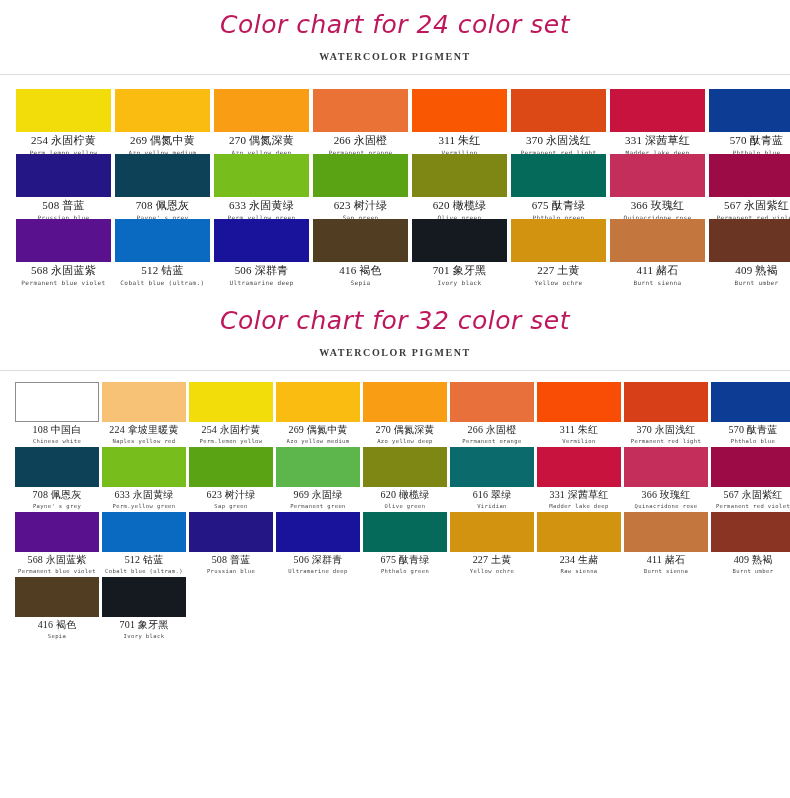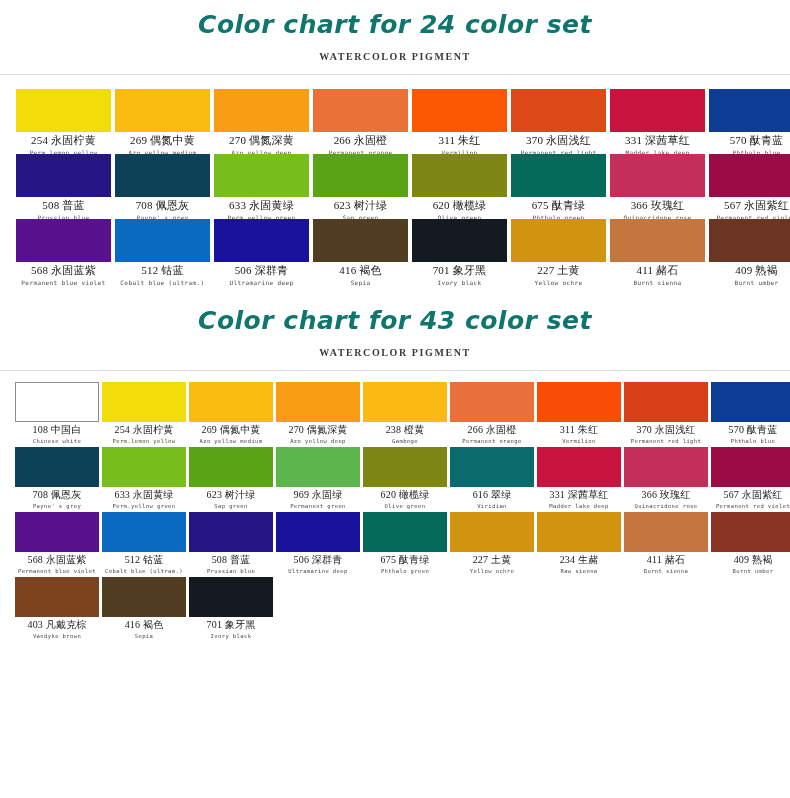--- a/index.html
+++ b/index.html
@@ -23,23 +23,23 @@
   }
 
   
   .chart-header {
     text-align: center;
     background: #ffffff;
   }
   .chart-title {
     font-family: "DejaVu Sans", sans-serif;
     font-style: italic;
-    font-weight: 700;
+    font-weight: 400;
     letter-spacing: 0.5px;
-    color: #0f766e;
+    color: #be185d;
     white-space: nowrap;
   }
   .chart-subtitle {
     font-family: "Liberation Serif", serif;
     font-weight: 700;
     letter-spacing: 1.6px;
     color: #3a3a3a;
     white-space: nowrap;
   }
   .header-rule {
@@ -245,51 +245,51 @@
         <div class="swatch-cell">
           <div class="swatch-chip" style="background: rgb(107, 53, 36);"></div>
           <div class="swatch-cn">409 熟褐</div>
           <div class="swatch-en">Burnt umber</div>
         </div>
       </div>
   </section>
 
   <section id="chart-36">
     <div class="chart-header">
-      <div class="chart-title">Color chart for 43 color set</div>
+      <div class="chart-title">Color chart for 32 color set</div>
       <div class="chart-subtitle">WATERCOLOR PIGMENT</div>
       <div class="header-rule"></div>
     </div>
     <div class="swatch-grid">
         <div class="swatch-cell">
           <div class="swatch-chip outlined" style="background: rgb(255, 255, 255);"></div>
           <div class="swatch-cn">108 中国白</div>
           <div class="swatch-en">Chinese white</div>
         </div>
         <div class="swatch-cell">
+          <div class="swatch-chip" style="background: rgb(247, 193, 118);"></div>
+          <div class="swatch-cn">224 拿坡里暖黄</div>
+          <div class="swatch-en">Naples yellow red</div>
+        </div>
+        <div class="swatch-cell">
           <div class="swatch-chip" style="background: rgb(242, 220, 10);"></div>
           <div class="swatch-cn">254 永固柠黄</div>
           <div class="swatch-en">Perm.lemon yellow</div>
         </div>
         <div class="swatch-cell">
           <div class="swatch-chip" style="background: rgb(251, 188, 17);"></div>
           <div class="swatch-cn">269 偶氮中黄</div>
           <div class="swatch-en">Azo yellow medium</div>
         </div>
         <div class="swatch-cell">
           <div class="swatch-chip" style="background: rgb(249, 157, 20);"></div>
           <div class="swatch-cn">270 偶氮深黄</div>
           <div class="swatch-en">Azo yellow deep</div>
         </div>
         <div class="swatch-cell">
-          <div class="swatch-chip" style="background: rgb(251, 186, 19);"></div>
-          <div class="swatch-cn">238 橙黄</div>
-          <div class="swatch-en">Gamboge</div>
-        </div>
-        <div class="swatch-cell">
           <div class="swatch-chip" style="background: rgb(232, 112, 58);"></div>
           <div class="swatch-cn">266 永固橙</div>
           <div class="swatch-en">Permanent orange</div>
         </div>
         <div class="swatch-cell">
           <div class="swatch-chip" style="background: rgb(249, 77, 6);"></div>
           <div class="swatch-cn">311 朱红</div>
           <div class="swatch-en">Vermilion</div>
         </div>
         <div class="swatch-cell">
@@ -386,25 +386,20 @@
           <div class="swatch-chip" style="background: rgb(196, 118, 63);"></div>
           <div class="swatch-cn">411 赭石</div>
           <div class="swatch-en">Burnt sienna</div>
         </div>
         <div class="swatch-cell">
           <div class="swatch-chip" style="background: rgb(138, 53, 36);"></div>
           <div class="swatch-cn">409 熟褐</div>
           <div class="swatch-en">Burnt umber</div>
         </div>
         <div class="swatch-cell">
-          <div class="swatch-chip" style="background: rgb(123, 68, 30);"></div>
-          <div class="swatch-cn">403 凡戴克棕</div>
-          <div class="swatch-en">Vandyke brown</div>
-        </div>
-        <div class="swatch-cell">
           <div class="swatch-chip" style="background: rgb(81, 61, 33);"></div>
           <div class="swatch-cn">416 褐色</div>
           <div class="swatch-en">Sepia</div>
         </div>
         <div class="swatch-cell">
           <div class="swatch-chip" style="background: rgb(20, 26, 32);"></div>
           <div class="swatch-cn">701 象牙黑</div>
           <div class="swatch-en">Ivory black</div>
         </div>
       </div>

